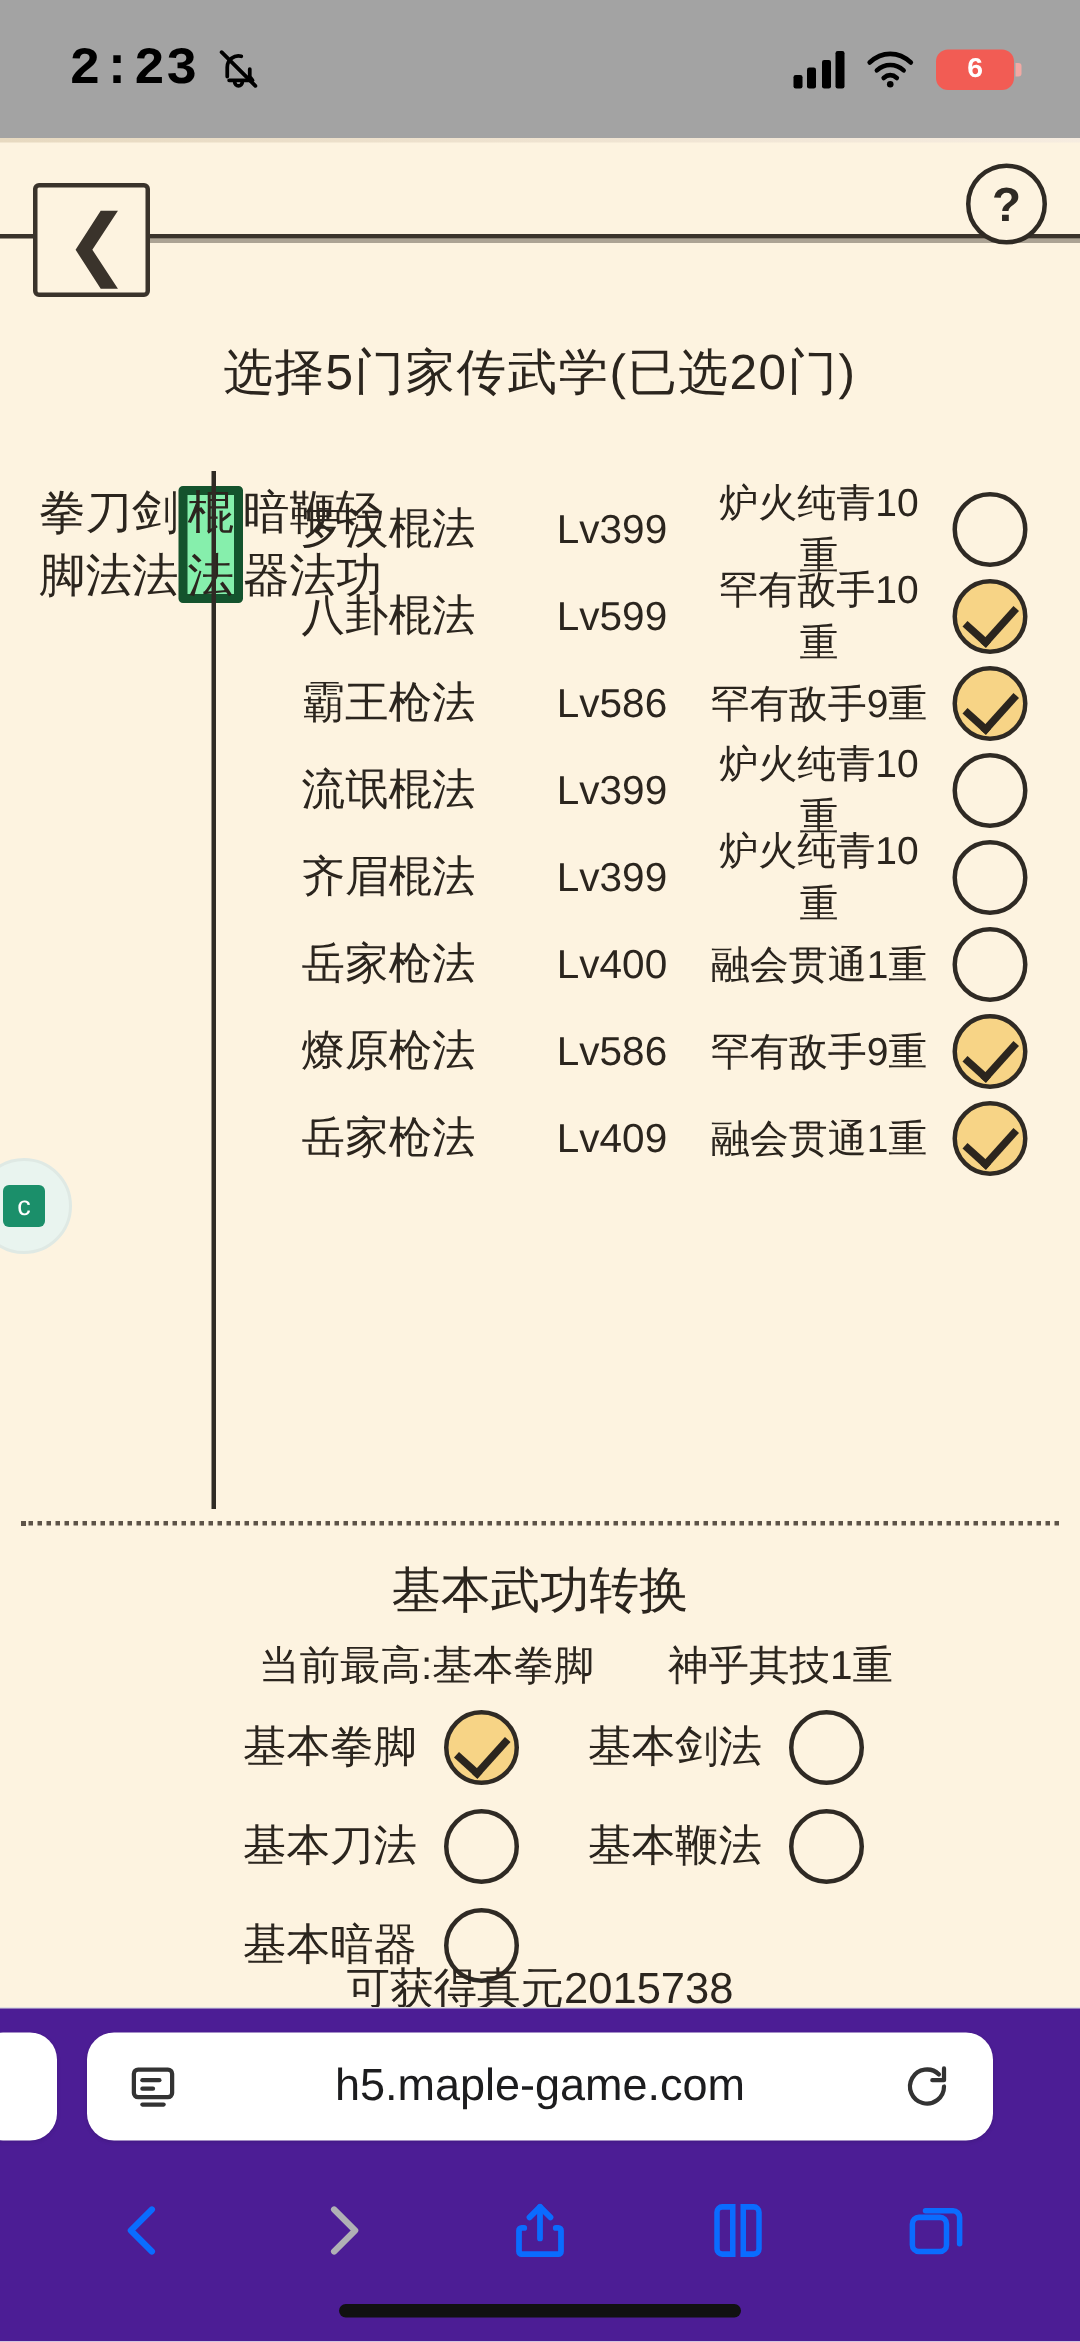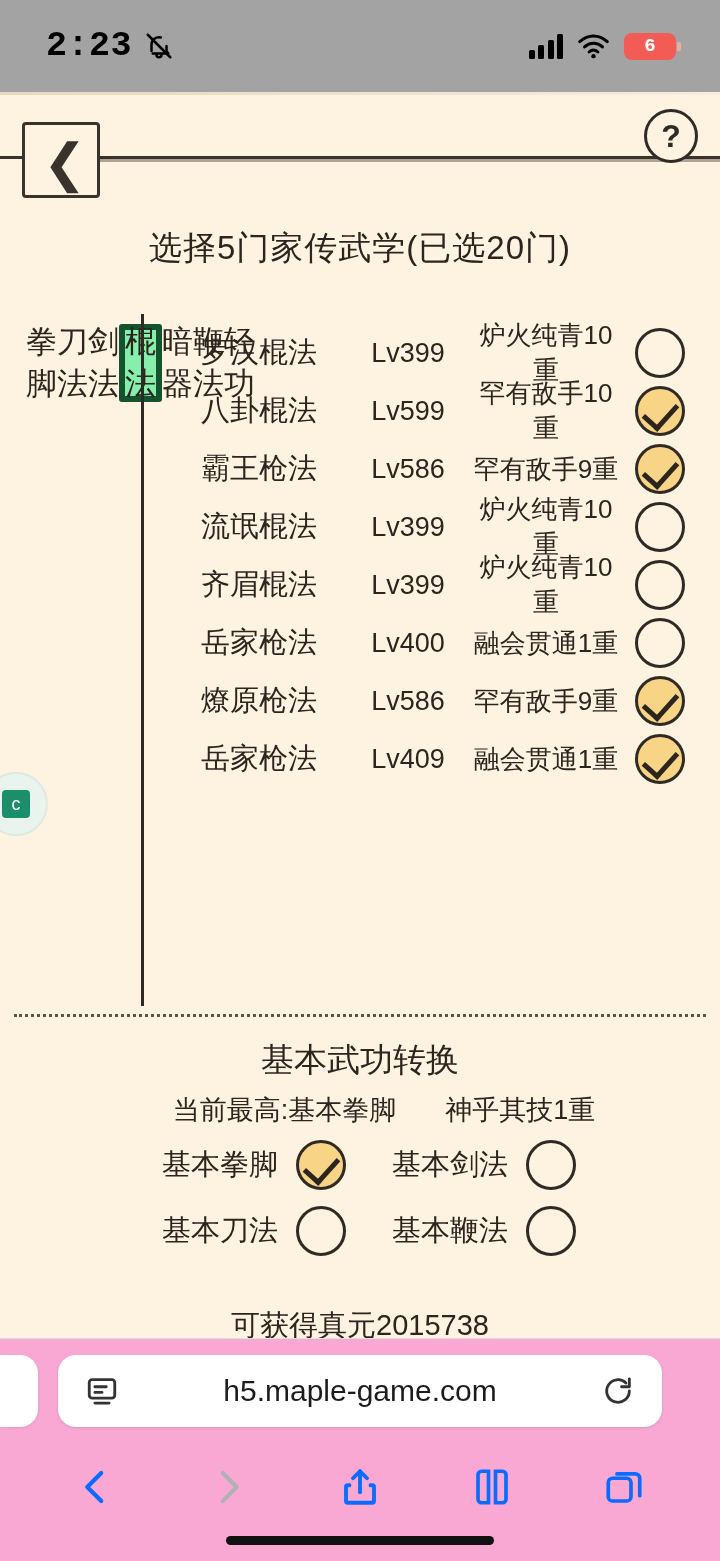--- a/index.html
+++ b/index.html
@@ -169,21 +169,21 @@
     display: flex; align-items: center; justify-content: center;
   }
   .float-icon .sq {
     width: 28px; height: 28px; background: #1b8f6a; border-radius: 4px;
     color: #fff; font-size: 18px; display: flex; align-items: center; justify-content: center;
   }
 
   
   .browser {
     position: absolute; left: 0; right: 0; top: 1338px; bottom: 0;
-    background: #f9a8d4;
+    background: #4c1d95;
     border-top: 1px solid #e0e0e0;
   }
   .url-bar {
     position: absolute; left: 58px; right: 58px; top: 16px;
     height: 72px; border-radius: 18px; background: #ffffff;
     display: flex; align-items: center; padding: 0 24px;
     box-shadow: 0 1px 3px rgba(0,0,0,.12);
   }
   .url-text { flex: 1; text-align: center; font-size: 30px; color: #1c1c1e; }
   .aa-icon { width: 40px; display: flex; justify-content: center; }
@@ -377,20 +377,24 @@
       <span class="circle"></span>
     </div>
     <div class="conv-item">
       <span class="lbl">基本刀法</span>
       <span class="circle"></span>
     </div>
     <div class="conv-item">
       <span class="lbl">基本鞭法</span>
       <span class="circle"></span>
     </div>
+    <div class="conv-item">
+      <span class="lbl">基本暗器</span>
+      <span class="circle"></span>
+    </div>
   </div>
 
   <div class="gain">可获得真元2015738</div>
 
 </div>
 
 <div class="browser">
   <div class="side-tab-l"></div>
 
   <div class="url-bar">

